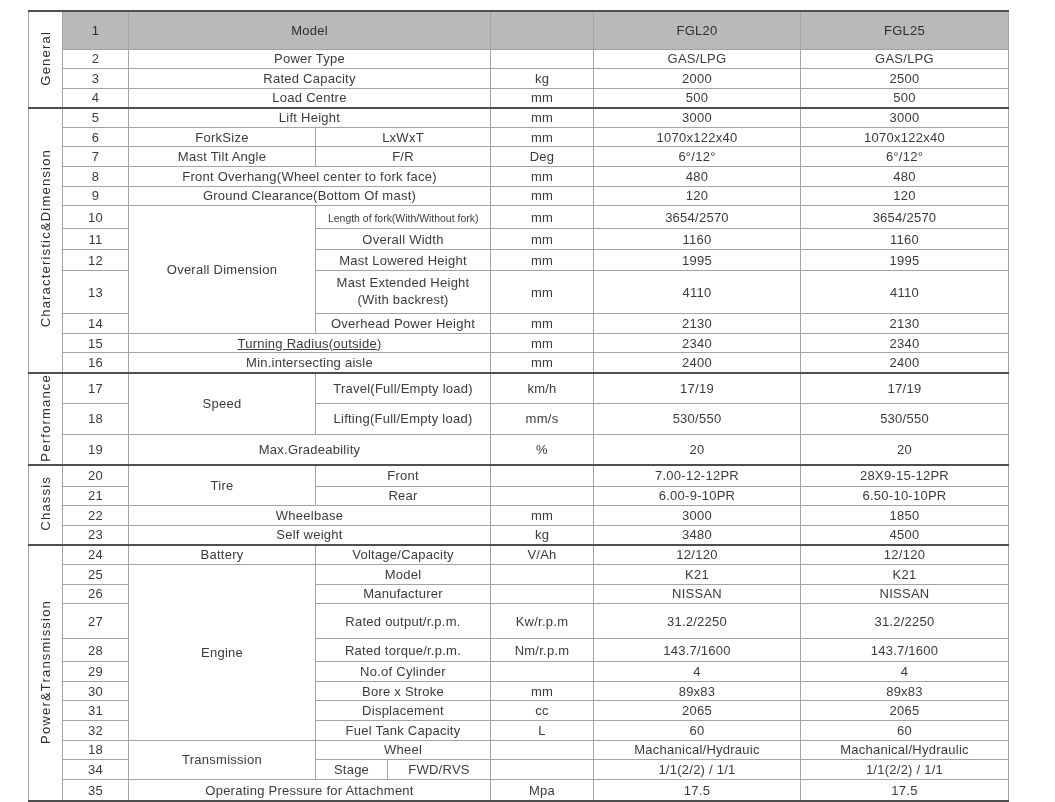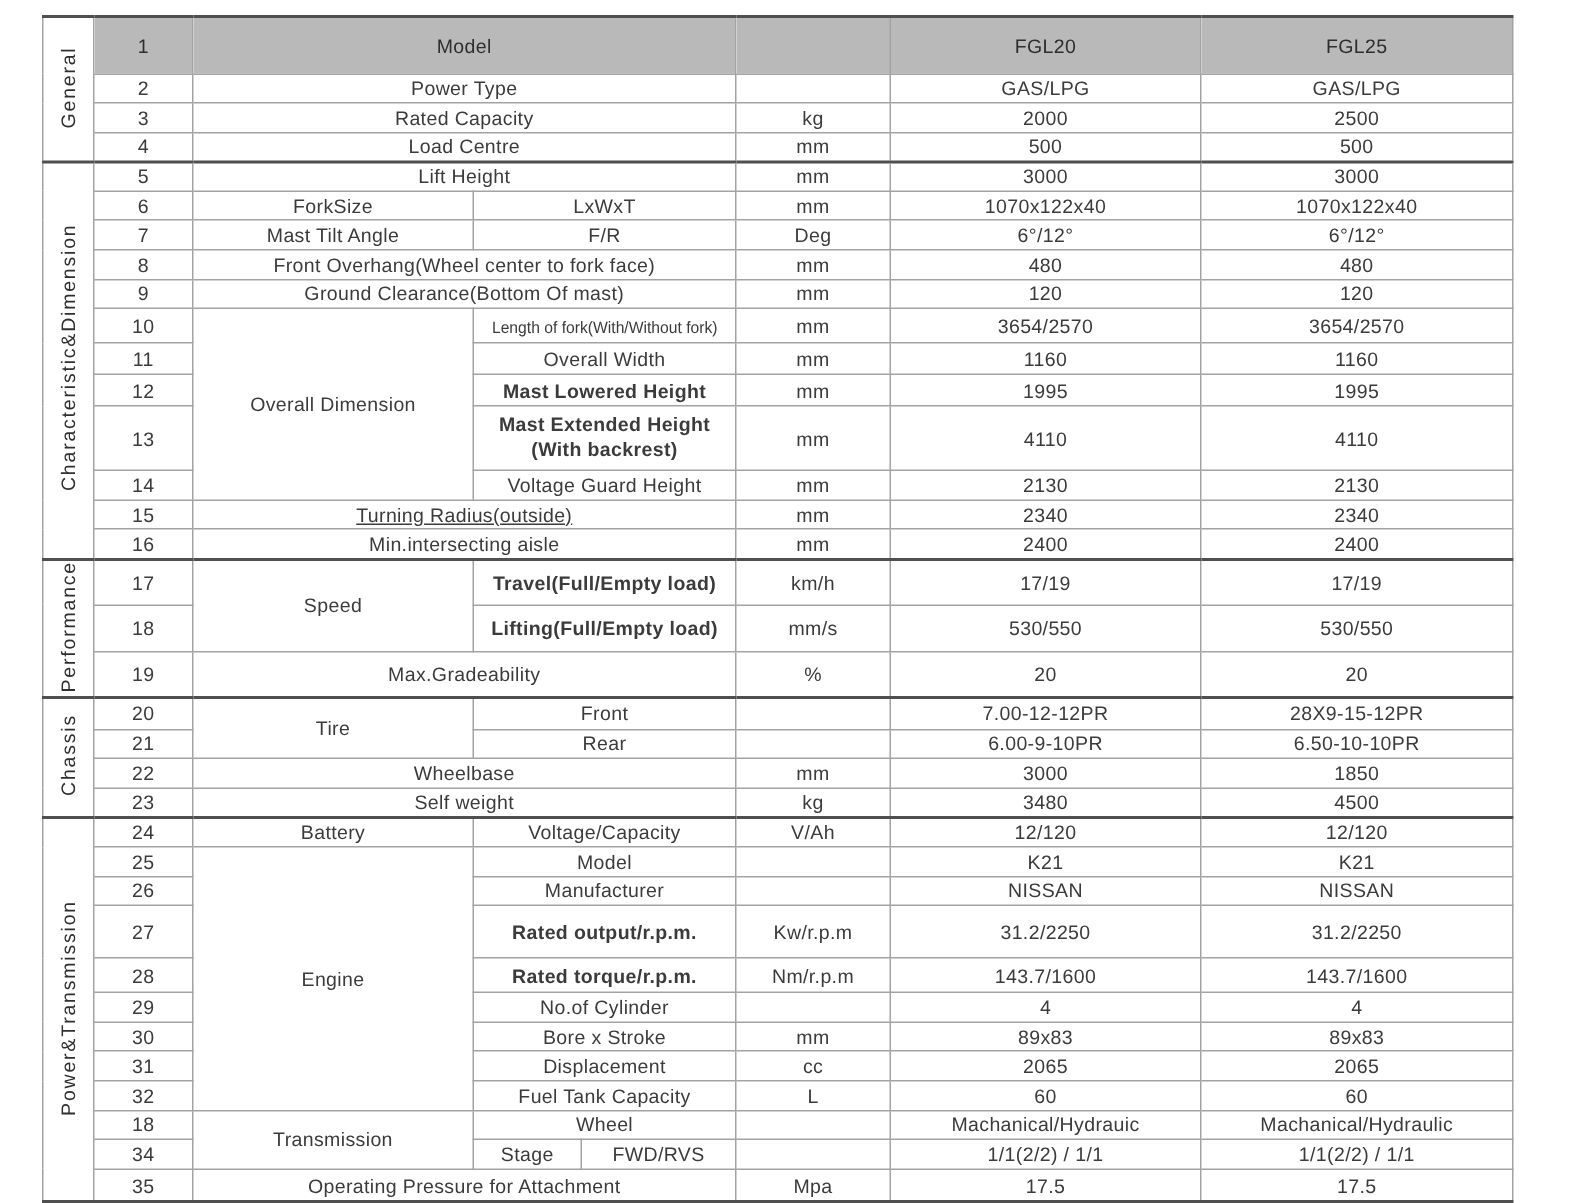--- a/index.html
+++ b/index.html
@@ -47,21 +47,21 @@
   }
   td.hdr {
     background: #b9b9b9;
     border-color: #8f8f8f;
     font-size: 13.5px;
     color: #2e2e2e;
   }
   td.tl14 { text-align: left; padding-left: 14px; text-decoration: underline; }
   td.tl24 { text-align: left; padding-left: 24px; }
   td.tl20 { text-align: left; padding-left: 20px; margin-top: 40px; }
-  td.subleft { text-align: left; padding-left: 8px; font-weight: bold; }
+  td.subleft { text-align: left; padding-left: 8px; }
   td.multiline { white-space: pre-line; line-height: 1.3; }
   .condensed {
     display: inline-block;
     font-size: 11px;
     transform: scaleX(0.95);
     transform-origin: center;
     white-space: nowrap;
     letter-spacing: 0;
   }
 </style>
@@ -187,21 +187,21 @@
   <td>13</td>
   <td colspan="2" class="subleft multiline">Mast Extended Height
 (With backrest)</td>
   <td>mm</td>
   <td>4110</td>
   <td>4110</td>
 </tr>
 
 <tr>
   <td>14</td>
-  <td colspan="2">Voltage Guard Height</td>
+  <td colspan="2">Overhead Power Height</td>
   <td>mm</td>
   <td>2130</td>
   <td>2130</td>
 </tr>
 
 <tr>
   <td>15</td>
   <td colspan="3" class="tl14">Turning Radius(outside)</td>
   <td>mm</td>
   <td>2340</td>

